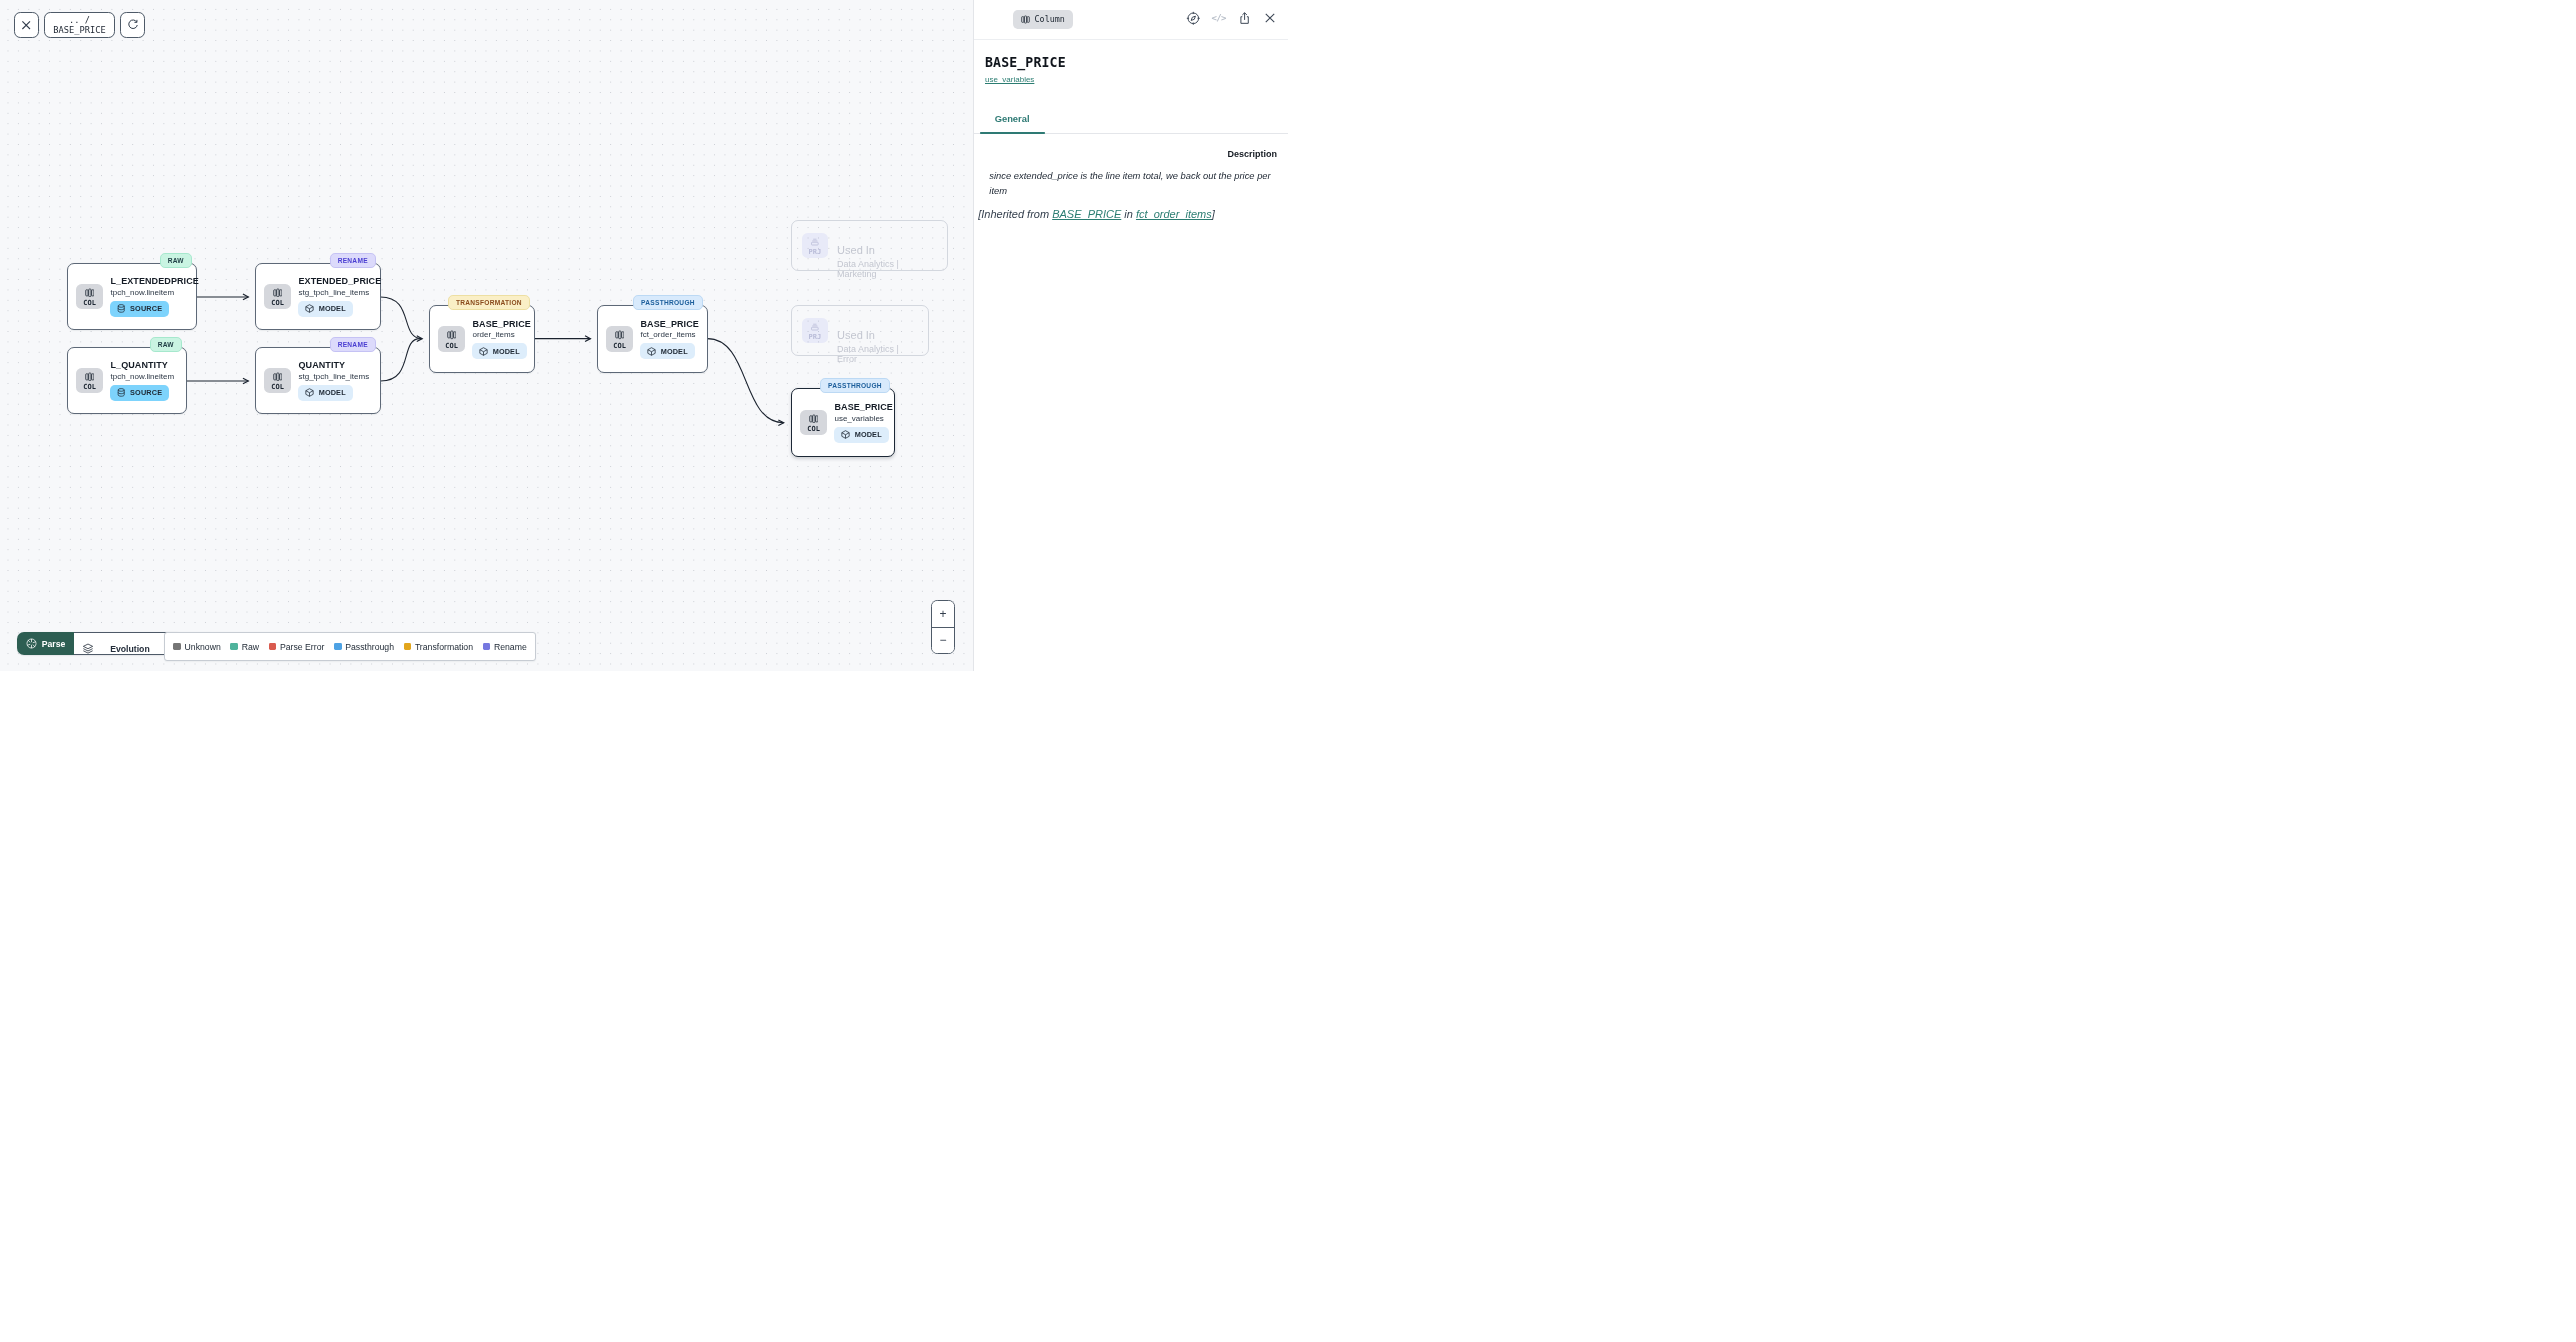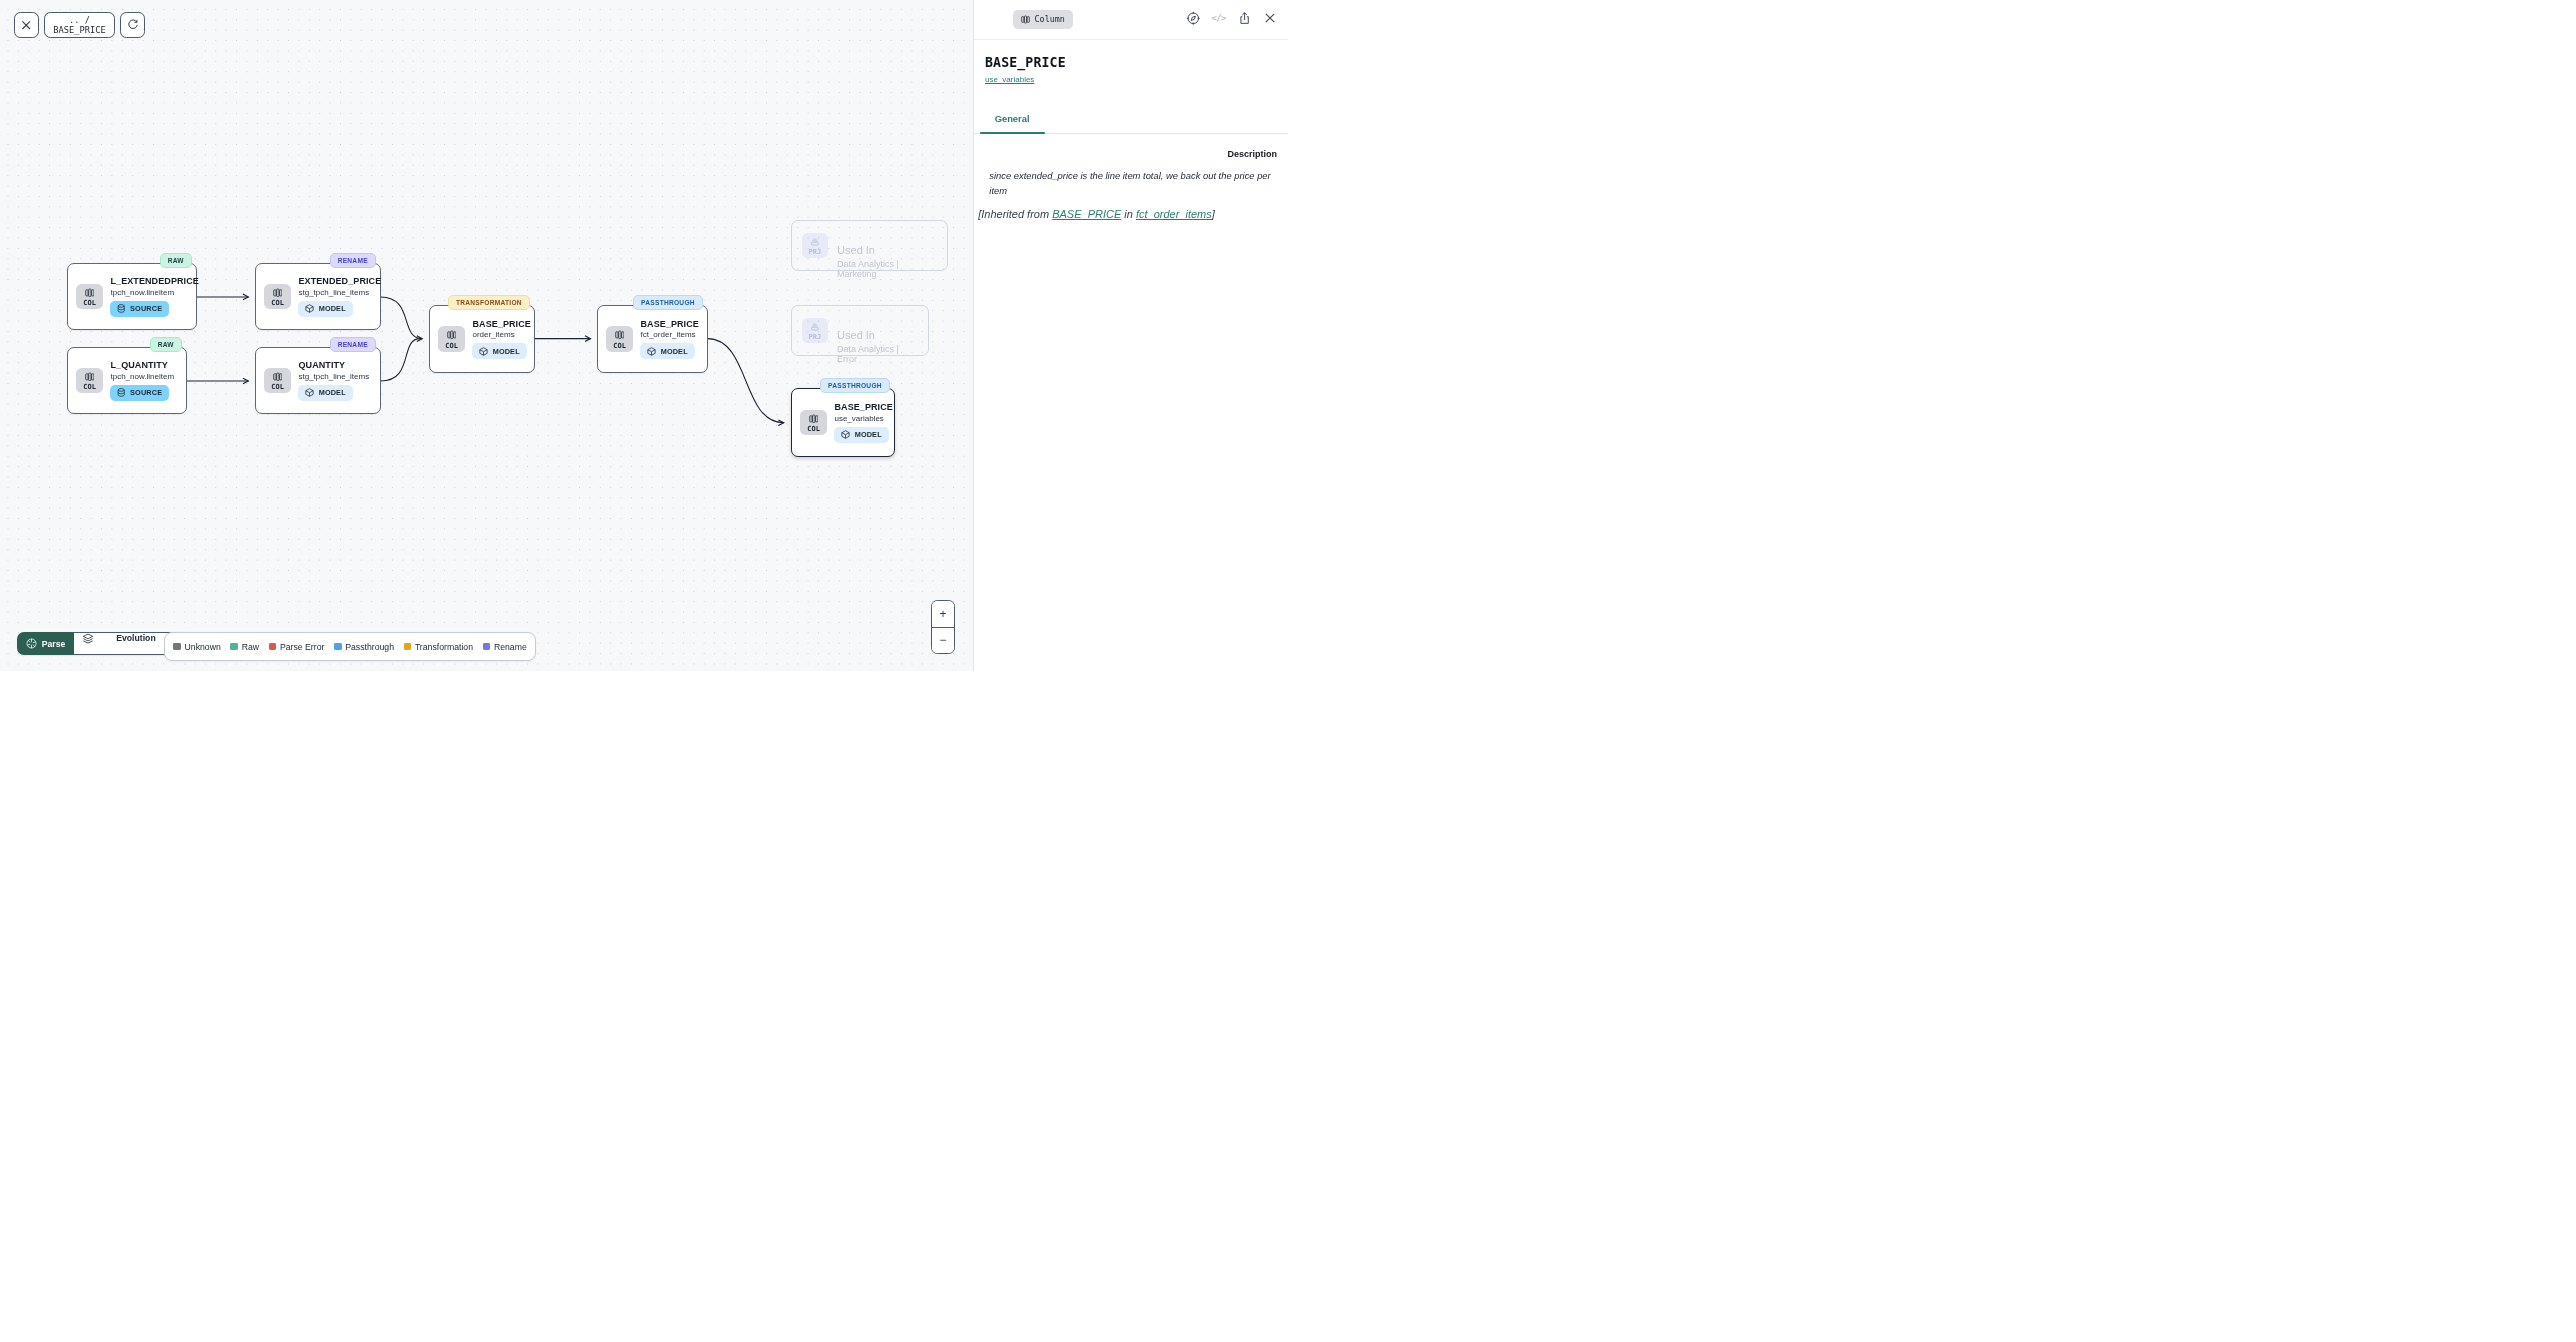--- a/index.html
+++ b/index.html
@@ -56,26 +56,26 @@
   .ghost .chip b { color:#b9bcd8; }
   .ghost-label { font-size:11px; color:#c3c6d0;margin-top:32px; }
   .ghost-name { font-size:9px; color:#c3c6d0; margin-top:2.1px; }
 
   
   .lens-group { position:absolute; left:17.4px; top:632px; height:23px;
     display:flex; border-radius:7px; box-shadow:0 0.7px 1.4px rgba(20,30,40,.08); }
   .lenses-btn { display:flex; align-items:center; gap:4.9px; background:#2d5e52;
     color:#fff; font-size:8.7px; font-weight:600; padding:0 8.4px;
     border-radius:7px 0 0 7px; cursor:pointer; }
-  .lens-select { display:flex; align-items:flex-start; gap:22px; background:#fff;
+  .lens-select { display:flex; align-items:flex-end; gap:16px; background:#fff;
     border:1px solid #4e5a68; border-left:none; border-radius:0 7px 7px 0;
     padding:0 8.4px; font-size:8.7px; font-weight:600; color:#232d3a; cursor:pointer; }
   .legend { position:absolute; left:164px; top:632px; height:29px;
     display:flex; align-items:center; gap:9.7px; background:#fff;
-    border:0.8px solid #c7ccd3; border-radius:8px; padding:0 8.4px;
+    border:0.8px solid #c7ccd3; border-radius:3px; padding:0 8.4px;
     font-size:8.7px; color:#1d2733; box-shadow:0 0.7px 1.4px rgba(20,30,40,.05); }
   .lg-item { display:flex; align-items:center; gap:3.5px; white-space:nowrap; }
   .swatch { width:7.7px; height:7.7px; border-radius:1.4px; display:inline-block; }
 
   
   .zoomctl { position:absolute; left:931px; top:600px; width:24px; height:54px;
     background:#fff; border:1px solid #4e5a68; border-radius:6.3px;
     display:flex; flex-direction:column; overflow:hidden; }
   .zoomctl button { flex:1; background:#fff; border:none; font-size:12px;
     color:#323d4c; cursor:pointer; line-height:1; }

